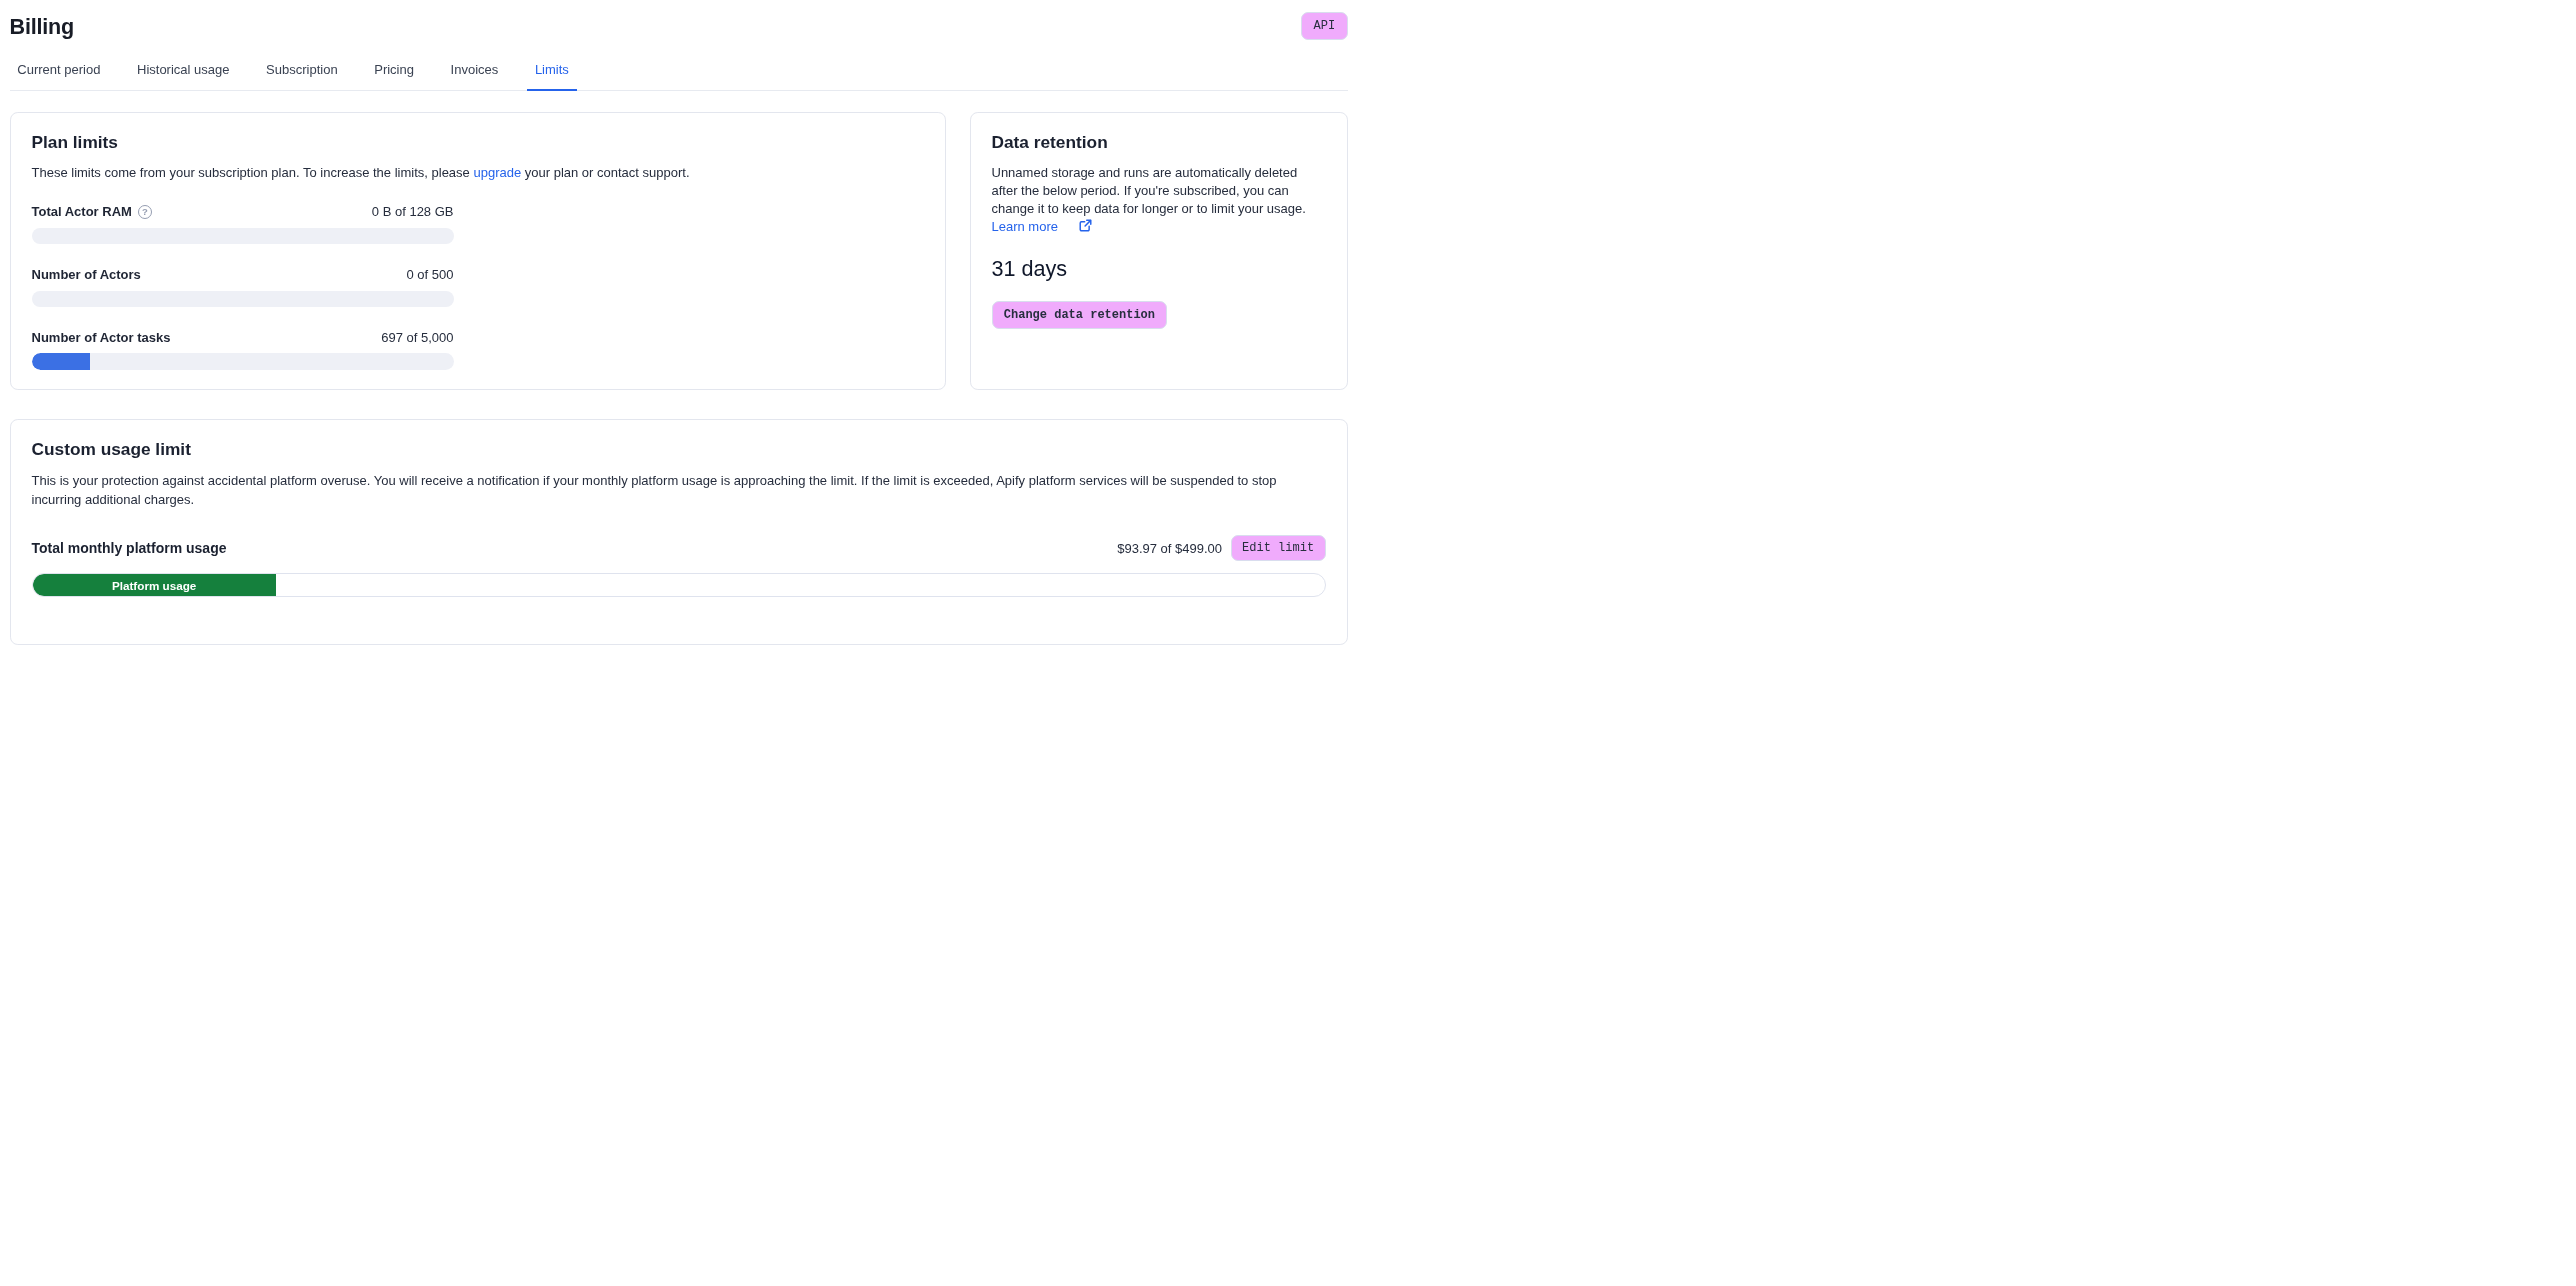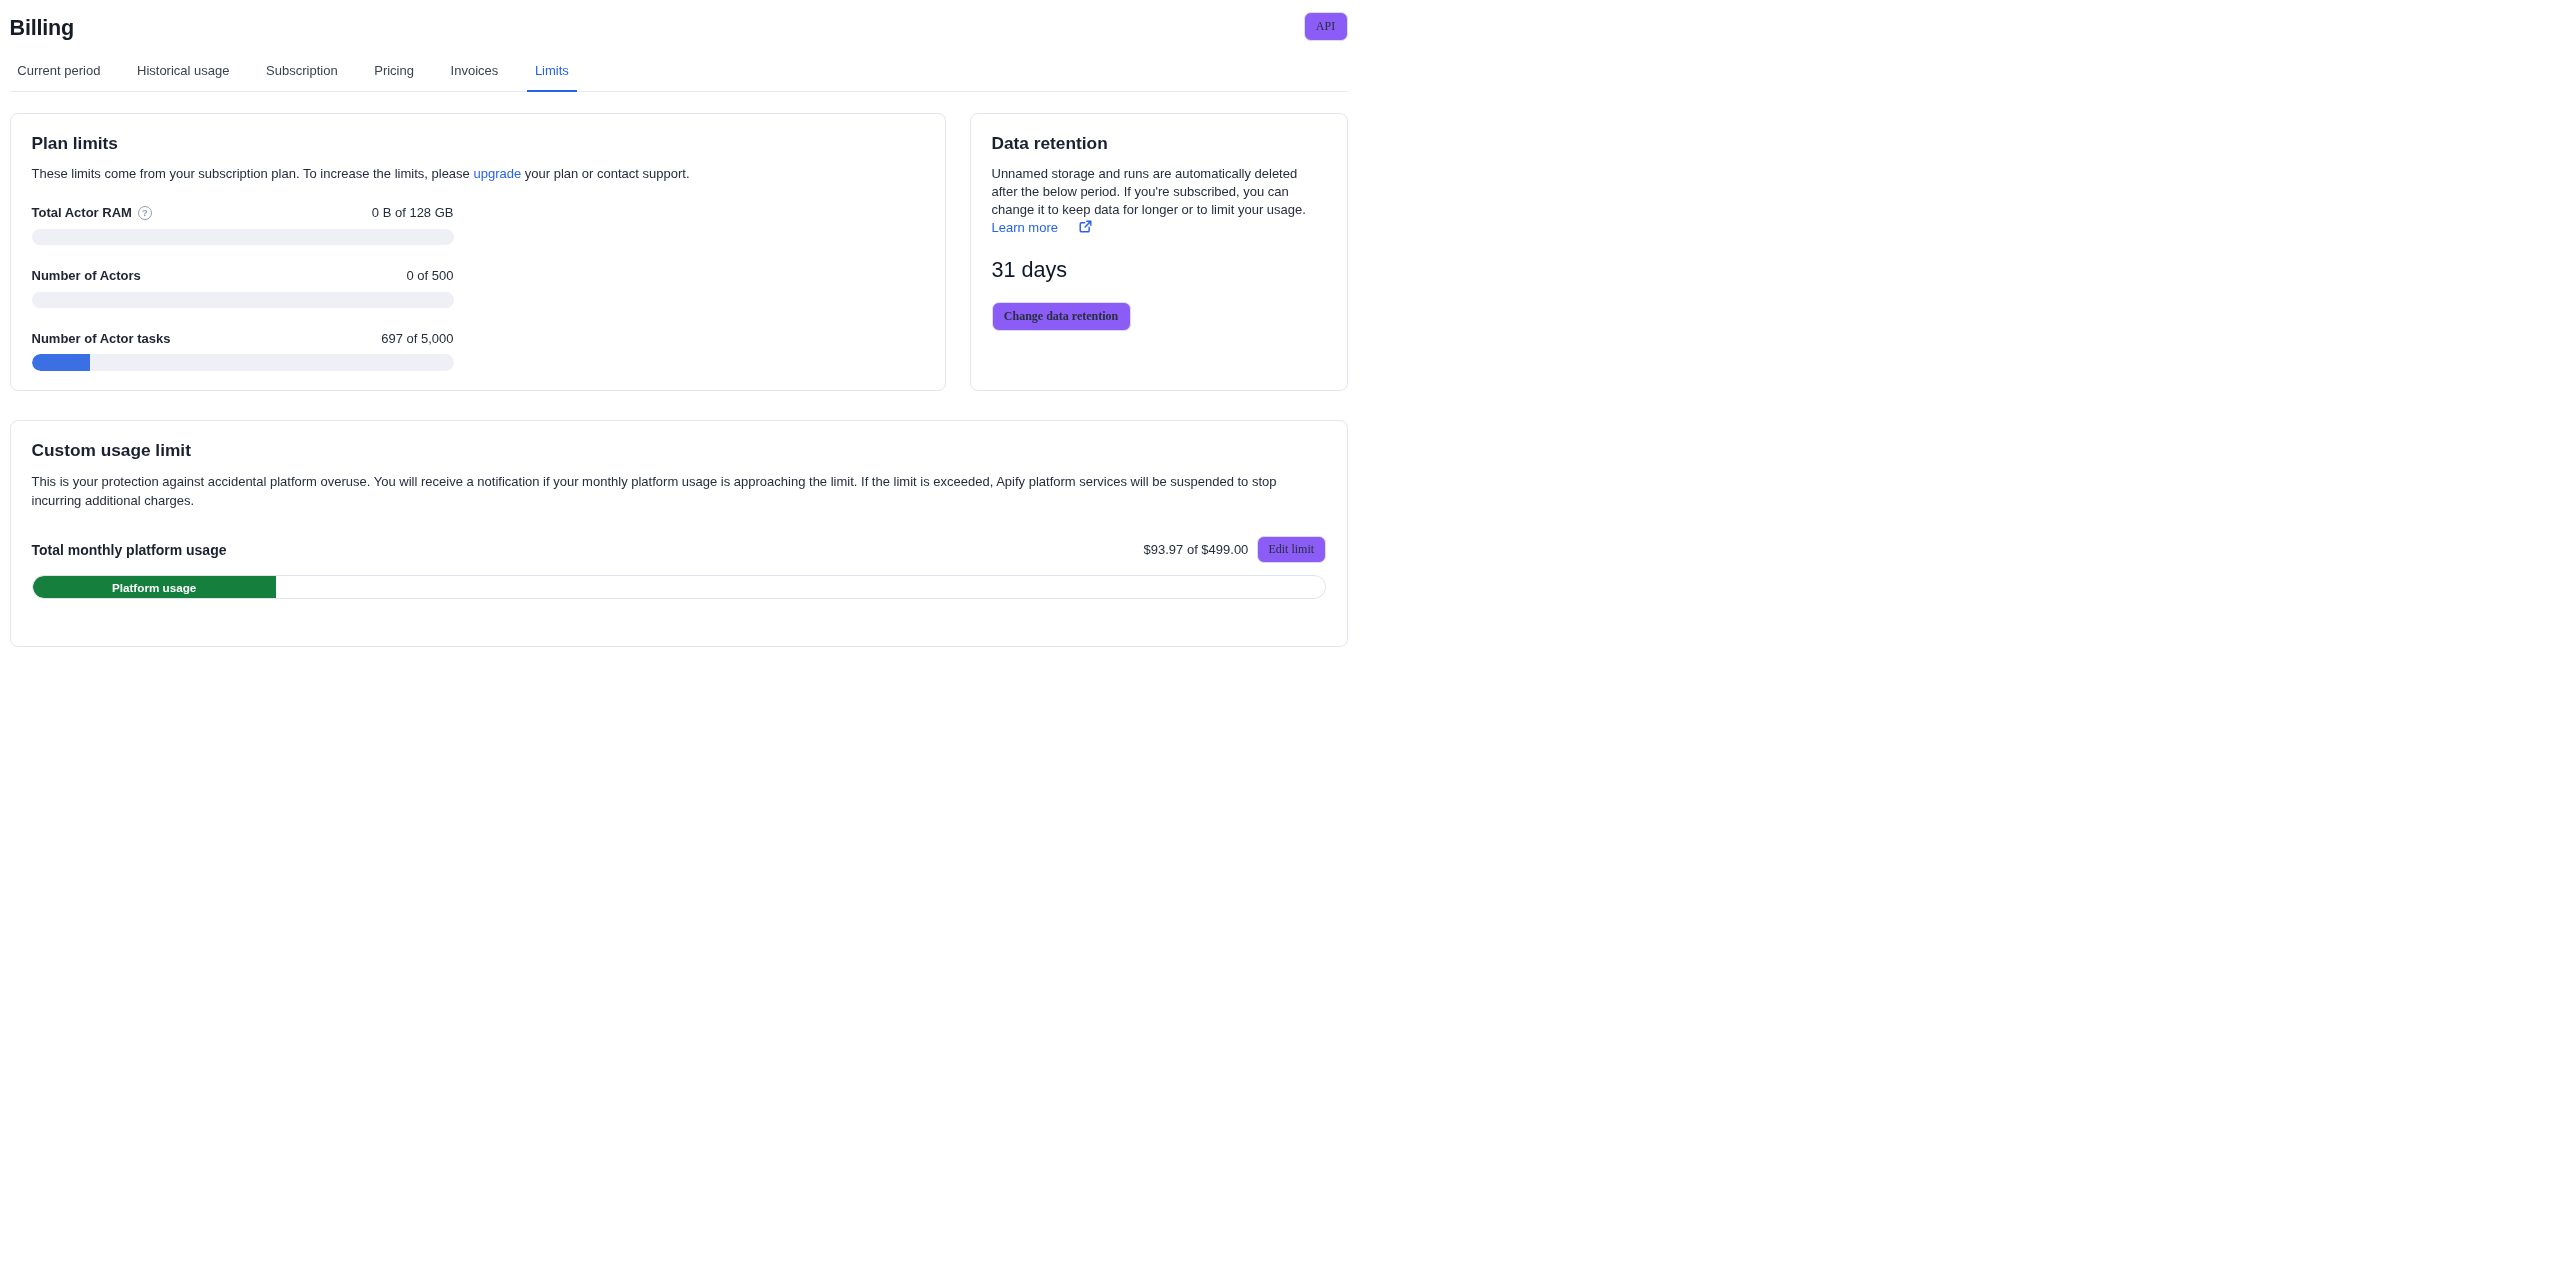--- a/index.html
+++ b/index.html
@@ -24,25 +24,25 @@
   .page-title {
     font-size: 21.6px;
     font-weight: 700;
     color: #181c26;
     letter-spacing: -0.2px;
   }
   .btn {
     display: inline-flex;
     align-items: center;
     justify-content: center;
-    background: #8b5cf6;
+    background: #f0abfc;
     border: 0.9px solid #d9ddee;
     border-radius: 7px;
     color: #272e3e;
-    font-family: Liberation Serif, serif;
+    font-family: Liberation Mono, monospace;
     font-size: 12px;
     font-weight: 500;
     padding: 6px 11.3px;
     cursor: pointer;
     white-space: nowrap;
   }
 
   
   .tabbar {
     display: flex;

